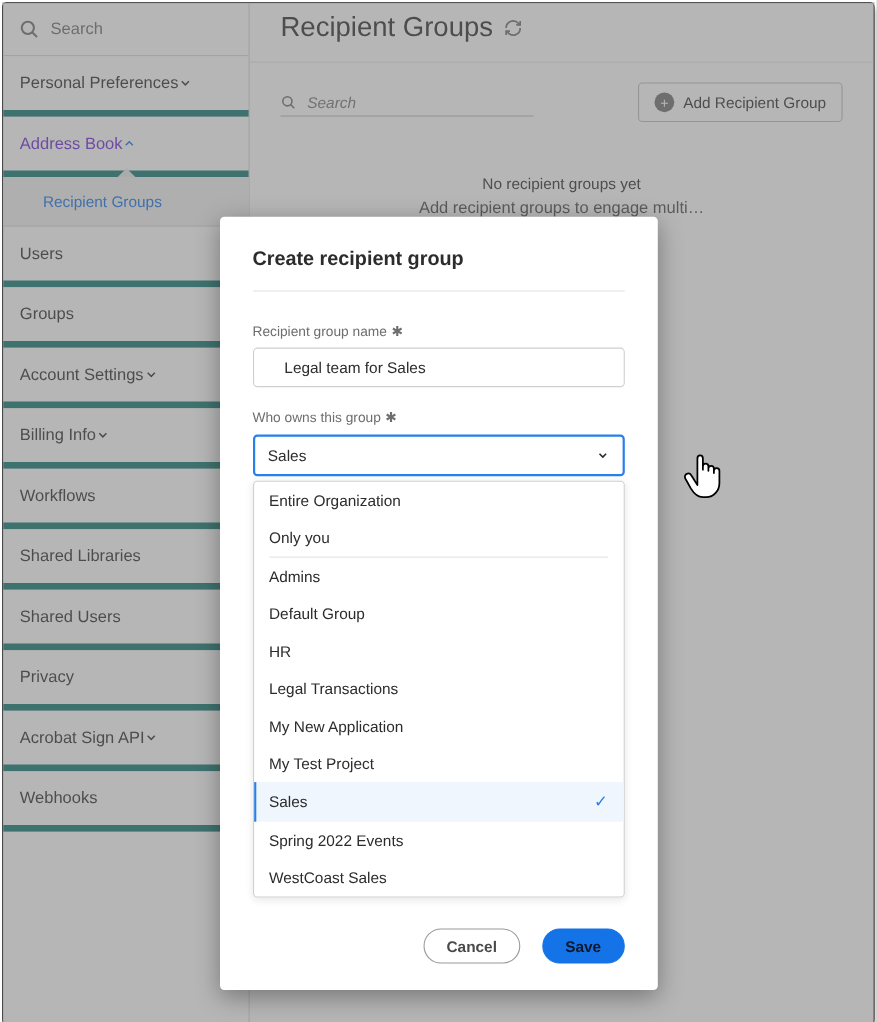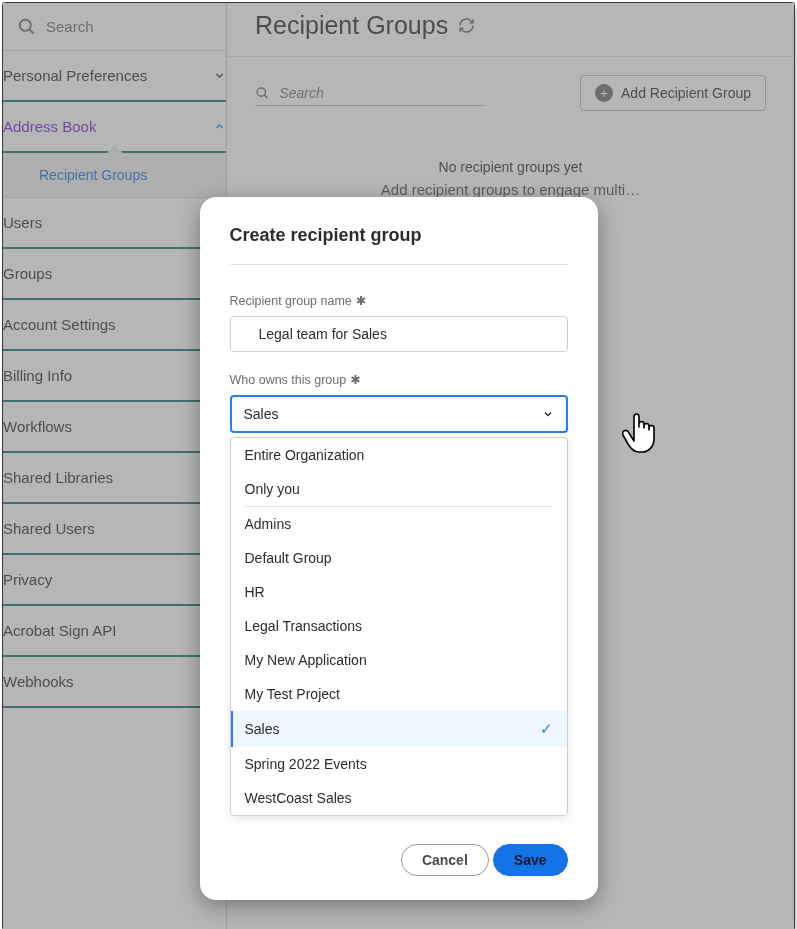--- a/index.html
+++ b/index.html
@@ -7,21 +7,21 @@
     body { width: 797px; height: 929px; overflow: hidden; position: relative; background: #fff; }
 
     .app { display: flex; height: 100%; border: 1px solid #000; border-radius: 4px; position: relative; }
 
     
     .sidebar { width: 224px; border-right: 1px solid #d0d0d0; background: #fff; display: flex; flex-direction: column; }
     .sidebar-search { display: flex; align-items: center; padding: 14px 14px; border-bottom: 1px solid #d8d8d8; gap: 10px; }
     .sidebar-search svg { flex: 0 0 auto; }
     .sidebar-search-text { color: #6e6e6e; font-size: 15px; }
 
-    .nav-item { display: flex; align-items: center; justify-content: space-between; padding: 16px 0; border-bottom: 2px solid #0f766e; cursor: pointer; font-size: 15px; color: #2c2c2c; }
+    .nav-item { display: flex; align-items: center; justify-content: flex-start; padding: 16px 15px; border-bottom: 6px solid #0f766e; cursor: pointer; font-size: 15px; color: #2c2c2c; }
     .nav-item.active > .nav-label { color: #6d28d9; }
     .nav-item.active .chevron { color: #1473e6; }
     .chevron { display: inline-flex; }
 
     .nav-sub { padding: 14px 16px 14px 36px; border-bottom: 1px solid #d8d8d8; background: #f0f0f0; color: #1473e6; font-size: 14px; cursor: pointer; }
     .nav-sub-wrapper { position: relative; }
     .nav-sub-wrapper::before { content:""; position:absolute; top:-8px; left:50%; transform:translateX(-50%); width:0; height:0; border-left:8px solid transparent; border-right:8px solid transparent; border-bottom:8px solid #e8e8e8; }
 
     
     .main { flex: 1; display: flex; flex-direction: column; background:#fff; min-width:0;}
@@ -35,35 +35,35 @@
     .plus-circle { width:18px; height:18px; border-radius:50%; background:#6e6e6e; display:inline-flex; align-items:center; justify-content:center; color:#fff; font-size:13px; line-height:1; }
 
     .empty { text-align: center; padding: 30px 20px; }
     .empty h2 { font-size: 14px; font-weight: 400; color: #2c2c2c; margin-bottom: 6px; }
     .empty p { font-size: 15px; color: #4a4a4a; }
 
     
     .dim { position: absolute; inset: 0; background: rgba(110,110,110,0.5); }
 
     
-    .modal { position: absolute; left: 50%; transform: translateX(-50%); top: 195px; width: 398px; background: #fff; border-radius: 16px; box-shadow: 0 6px 22px rgba(0,0,0,0.35); padding: 28px 30px 24px 30px; }
+    .modal { position: absolute; left: 50%; transform: translateX(-50%); top: 195px; width: 398px; background: #fff; border-radius: 4px; box-shadow: 0 6px 22px rgba(0,0,0,0.35); padding: 28px 30px 24px 30px; }
     .modal-title { font-size: 18px; font-weight: 700; color: #2c2c2c; padding-bottom: 18px; border-bottom: 1px solid #e4e4e4; margin-bottom: 28px; }
     .field { margin-bottom: 20px; }
     .field-label { font-size: 12.5px; color: #6e6e6e; margin-bottom: 8px; display: flex; align-items: center; gap: 4px; }
     .req { color:#6e6e6e; }
     .text-input { width: 100%; border: 1px solid #cfcfcf; border-radius: 4px; padding: 9px 28px; font-size: 14px; color: #2c2c2c; outline: none; }
     .select-input { width: 100%; border: 2px solid #2680eb; border-radius: 4px; padding: 9px 12px; font-size: 14px; color: #2c2c2c; display:flex; justify-content:space-between; align-items:center; cursor:pointer; position:relative; }
 
     .dropdown { margin-top: 4px; border: 1px solid #d0d0d0; border-radius: 4px; max-height: 400px; overflow-y:auto; box-shadow: 0 2px 8px rgba(0,0,0,0.1); }
     .dd-sep { border-top: 1px solid #e4e4e4; margin: 0 14px; }
     .dd-item { padding: 9px 14px; font-size: 14px; color: #2c2c2c; cursor: pointer; display:flex; justify-content:space-between; align-items:center; }
     .dd-item.selected { background: #f0f6fd; border-left: 2px solid #2680eb; padding-left: 12px; }
     .check { color:#2680eb; font-size:15px; }
 
-    .modal-actions { display:flex; justify-content:flex-end; gap:4px; margin-top: 28px; }
+    .modal-actions { display:flex; justify-content:flex-end; gap:20px; margin-top: 28px; }
     .btn { border-radius: 18px; padding: 7px 20px; font-size: 14px; font-weight: 600; cursor: pointer; }
     .btn-secondary { background:#fff; border:1.5px solid #9a9a9a; color:#4a4a4a; }
     .btn-primary { background:#1473e6; border:1.5px solid #1473e6; color:#0f172a; }
 
     
     .hand-cursor { position:absolute; pointer-events:none; }
 
     .shadow-edge { position:absolute; right:-5px; top:6px; bottom:-5px; left:6px; background:rgba(0,0,0,0.15); z-index:-1; border-radius:4px; filter:blur(2px);}
     .app-wrap { position:relative; width:793px; height:929px; margin:2px;}
   </style>

